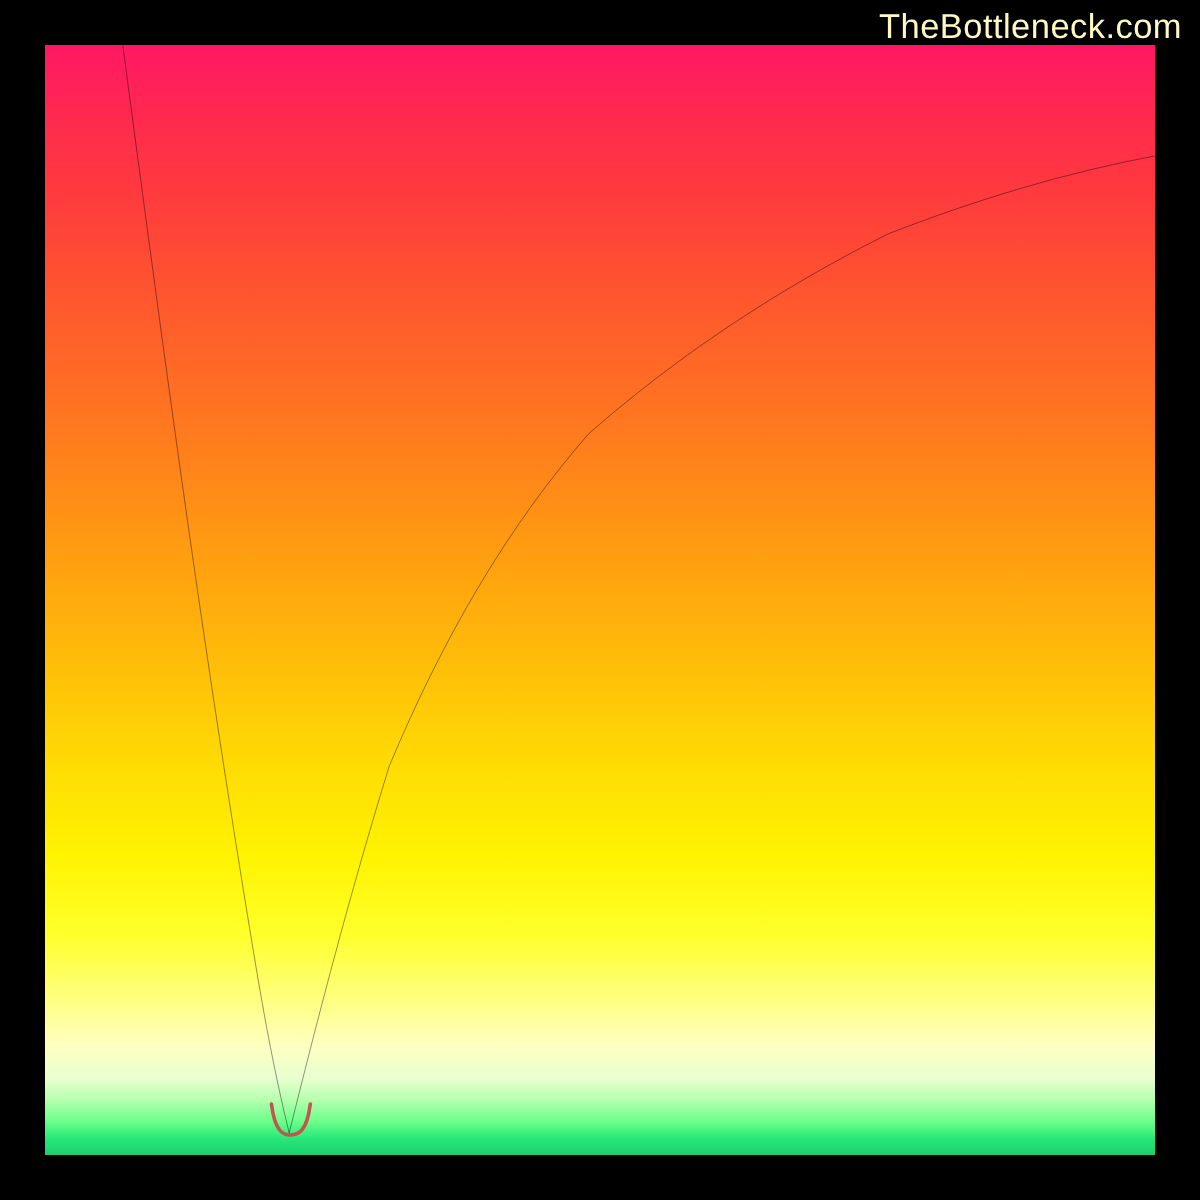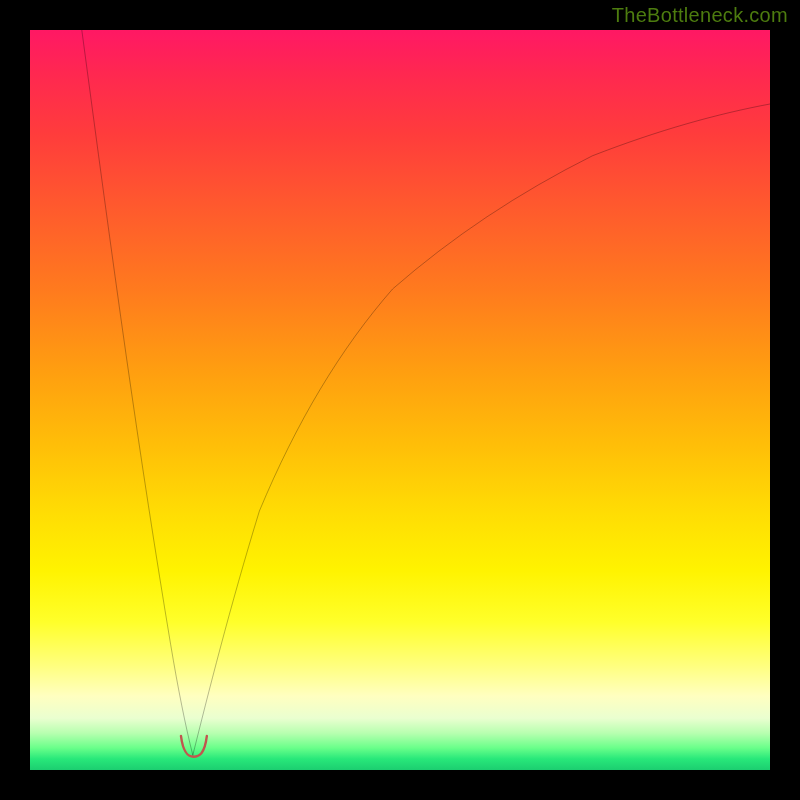--- a/index.html
+++ b/index.html
@@ -55,22 +55,22 @@
     position: absolute;
     left: 0;
     top: 0;
     width: 100%;
     height: 100%;
   }
   .watermark {
     position: absolute;
     top: 4px;
     right: 12px;
-    color: #4d7c0f;
-    font-size: 20px;
+    color: #fef9c3;
+    font-size: 23px;
     letter-spacing: 0.3px;
     user-select: none;
   }
 </style>
 </head>
 <body>
 
 <div class="container">
 
   <div class="plot-area">

